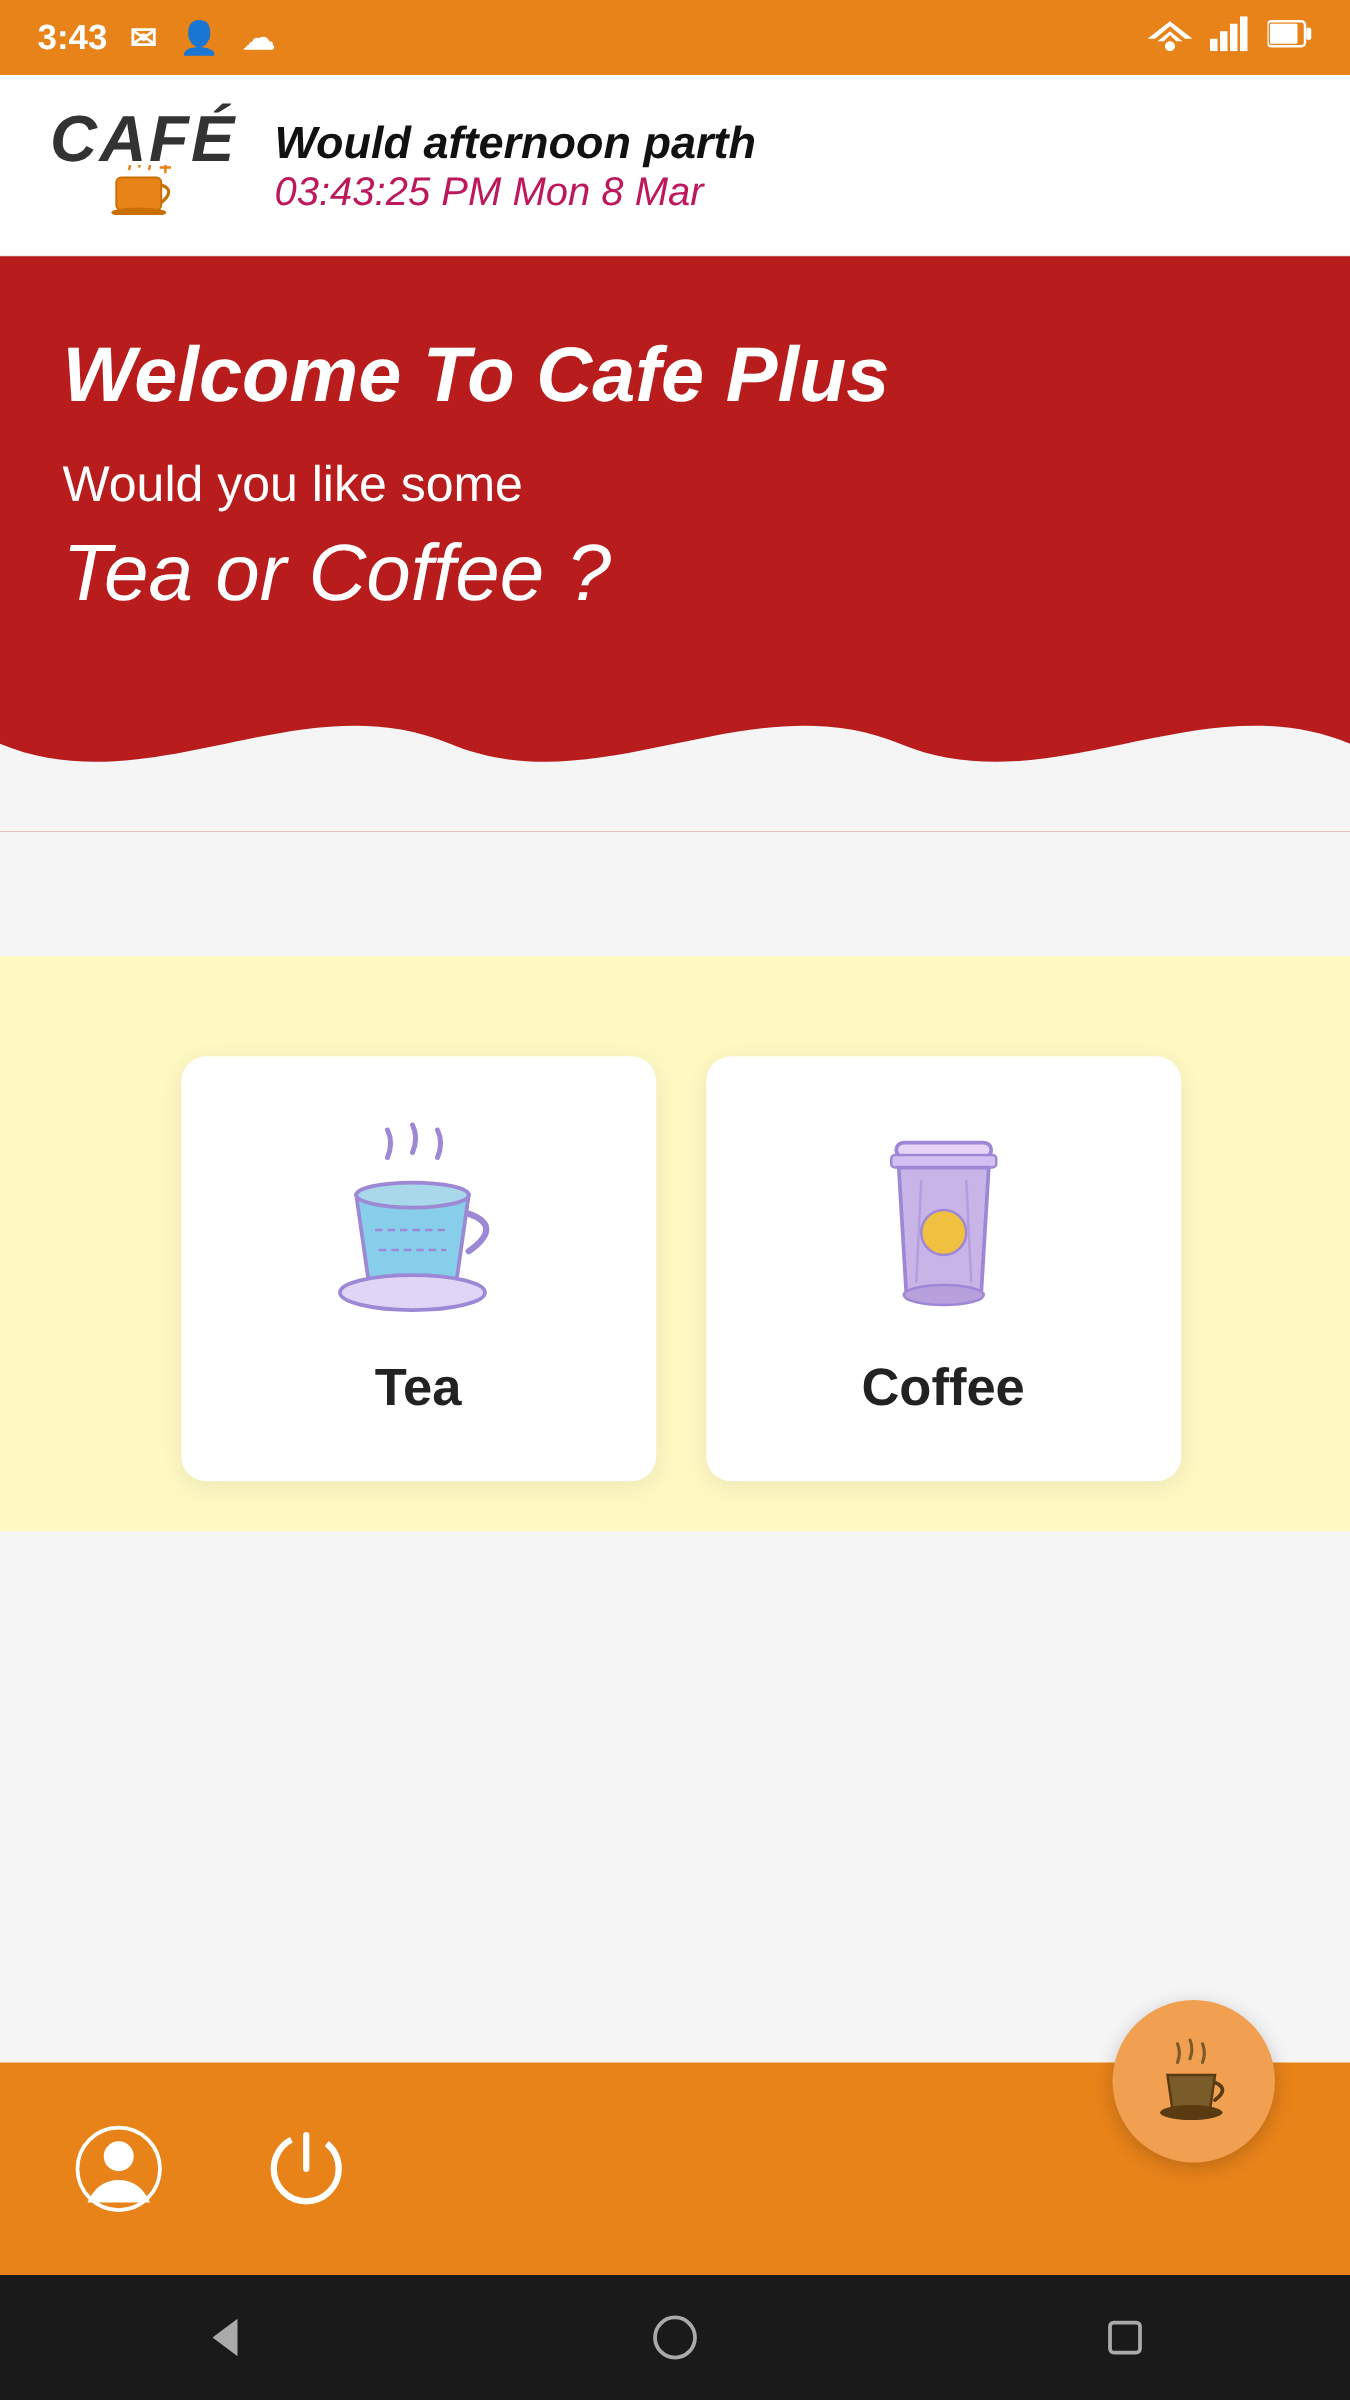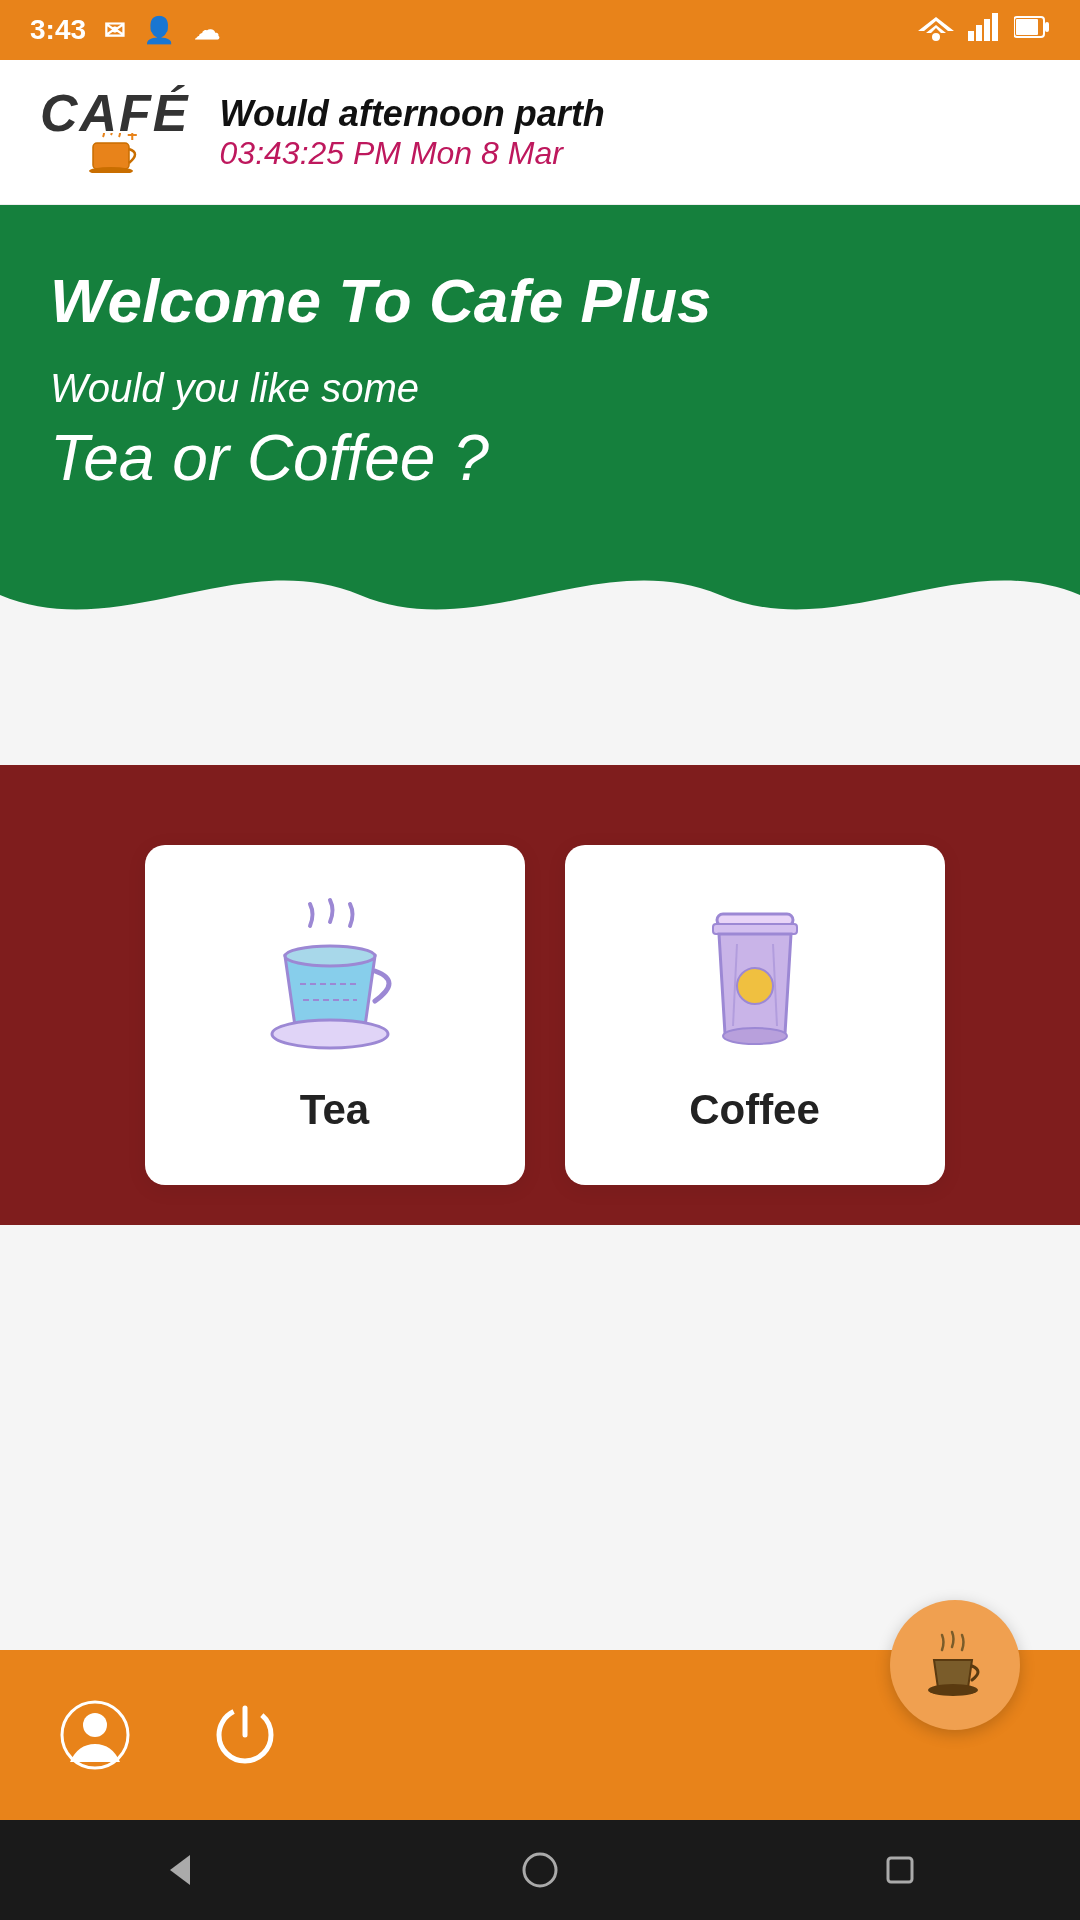--- a/index.html
+++ b/index.html
@@ -82,59 +82,58 @@
     }
     .datetime {
       font-size: 32px;
       color: #be185d;
       font-style: italic;
     }
 
     
     .hero {
       width: 100%;
-      background: #15803d;
+      background: #b91c1c;
       padding: 60px 34px 0 50px;
       position: relative;
       height: 460px;
     }
     .welcome-title {
       font-size: 62px;
       font-style: italic;
       font-weight: bold;
       color: white;
       margin-bottom: 30px;
     }
     .subtitle {
       font-size: 40px;
       color: white;
       font-weight: normal;
       margin-bottom: 10px;
-      font-style: italic;
     }
     .tea-or-coffee {
       font-size: 64px;
       font-style: italic;
       font-weight: normal;
       color: white;
     }
 
     
     .wave-container {
       position: absolute;
       bottom: 0;
       left: 0;
       width: 100%;
       overflow: hidden;
       line-height: 0;
     }
 
     
     .main-content {
-      background: #7f1d1d;
+      background: #fef9c3;
       padding: 80px 40px 40px 49px;
       display: flex;
       flex-direction: column;
       gap: 40px;
     }
 
     
     .cards-grid {
       display: flex;
       gap: 40px;

